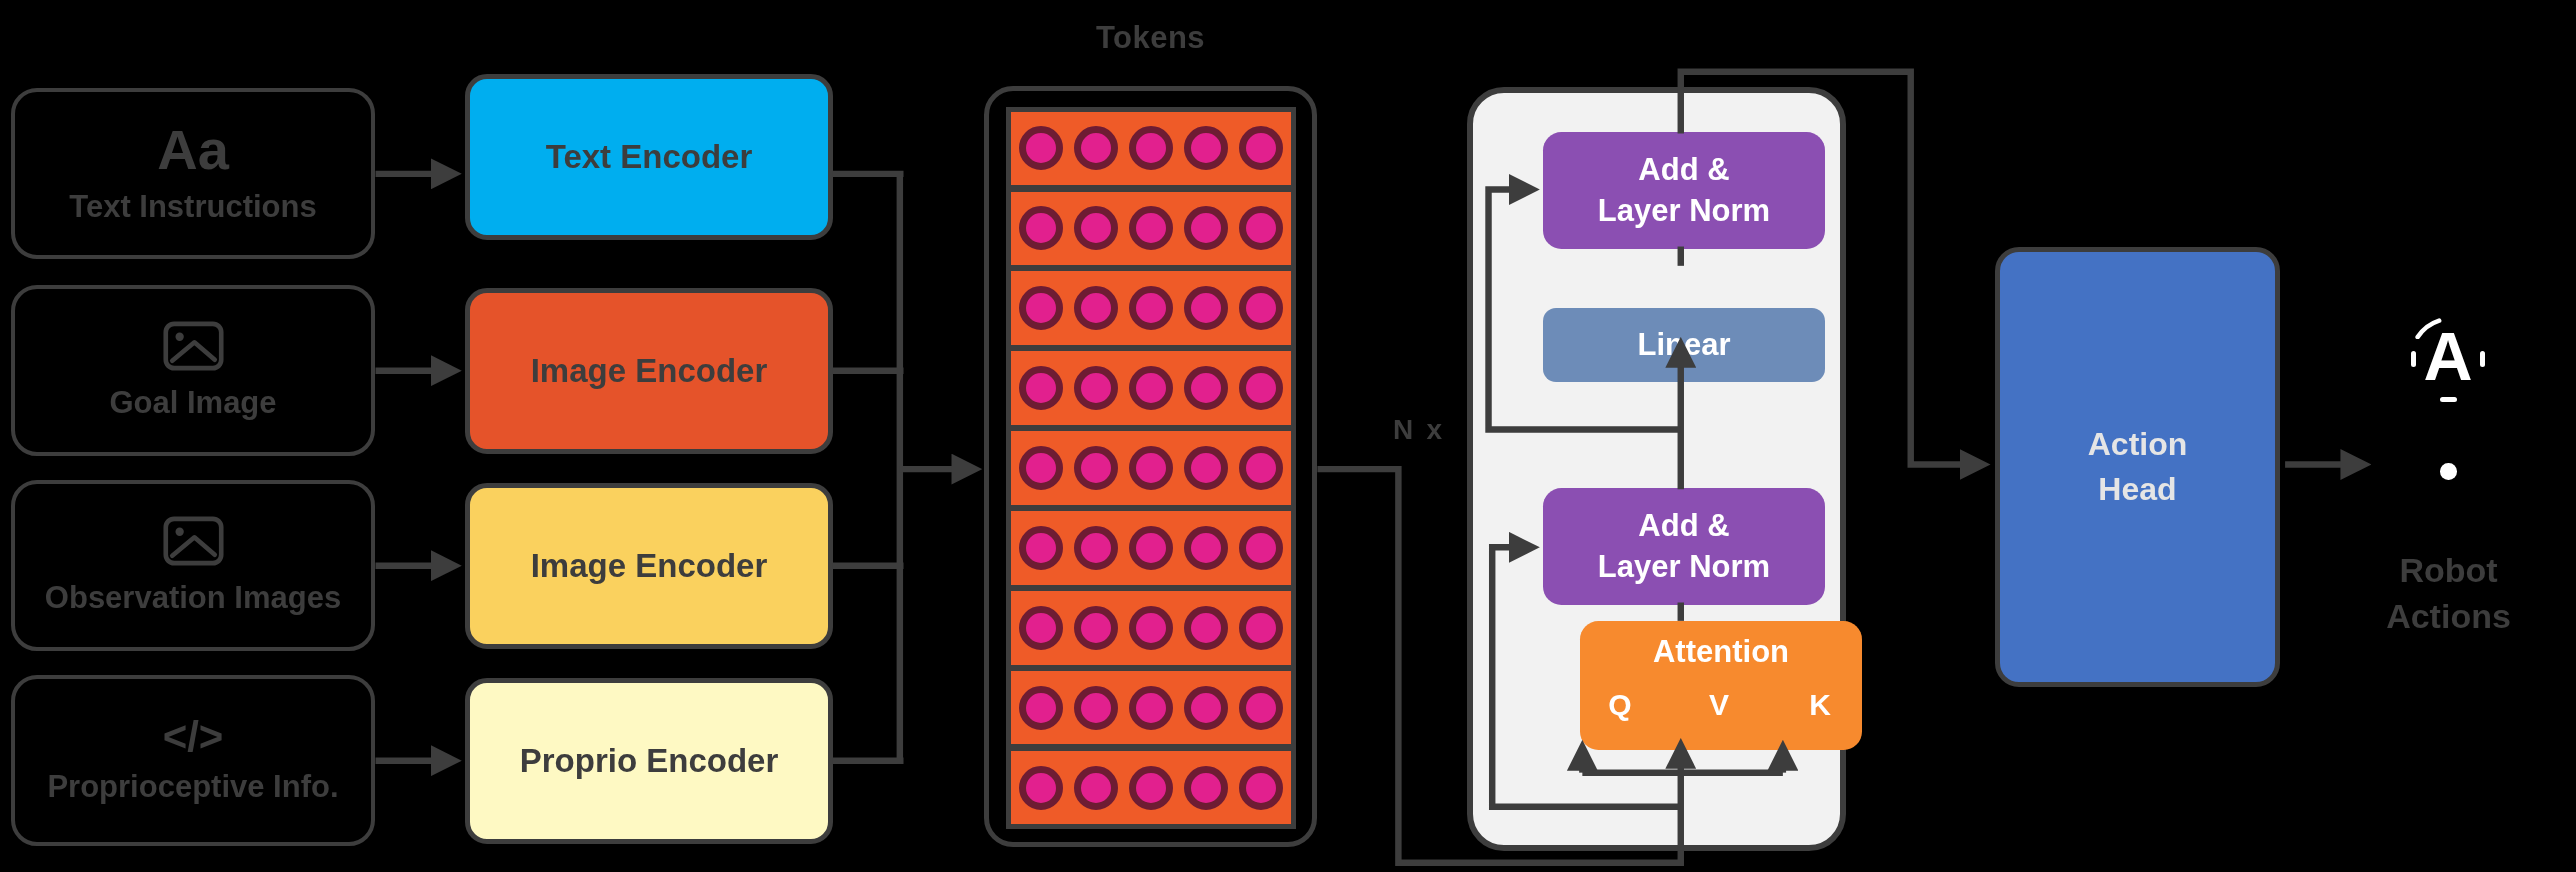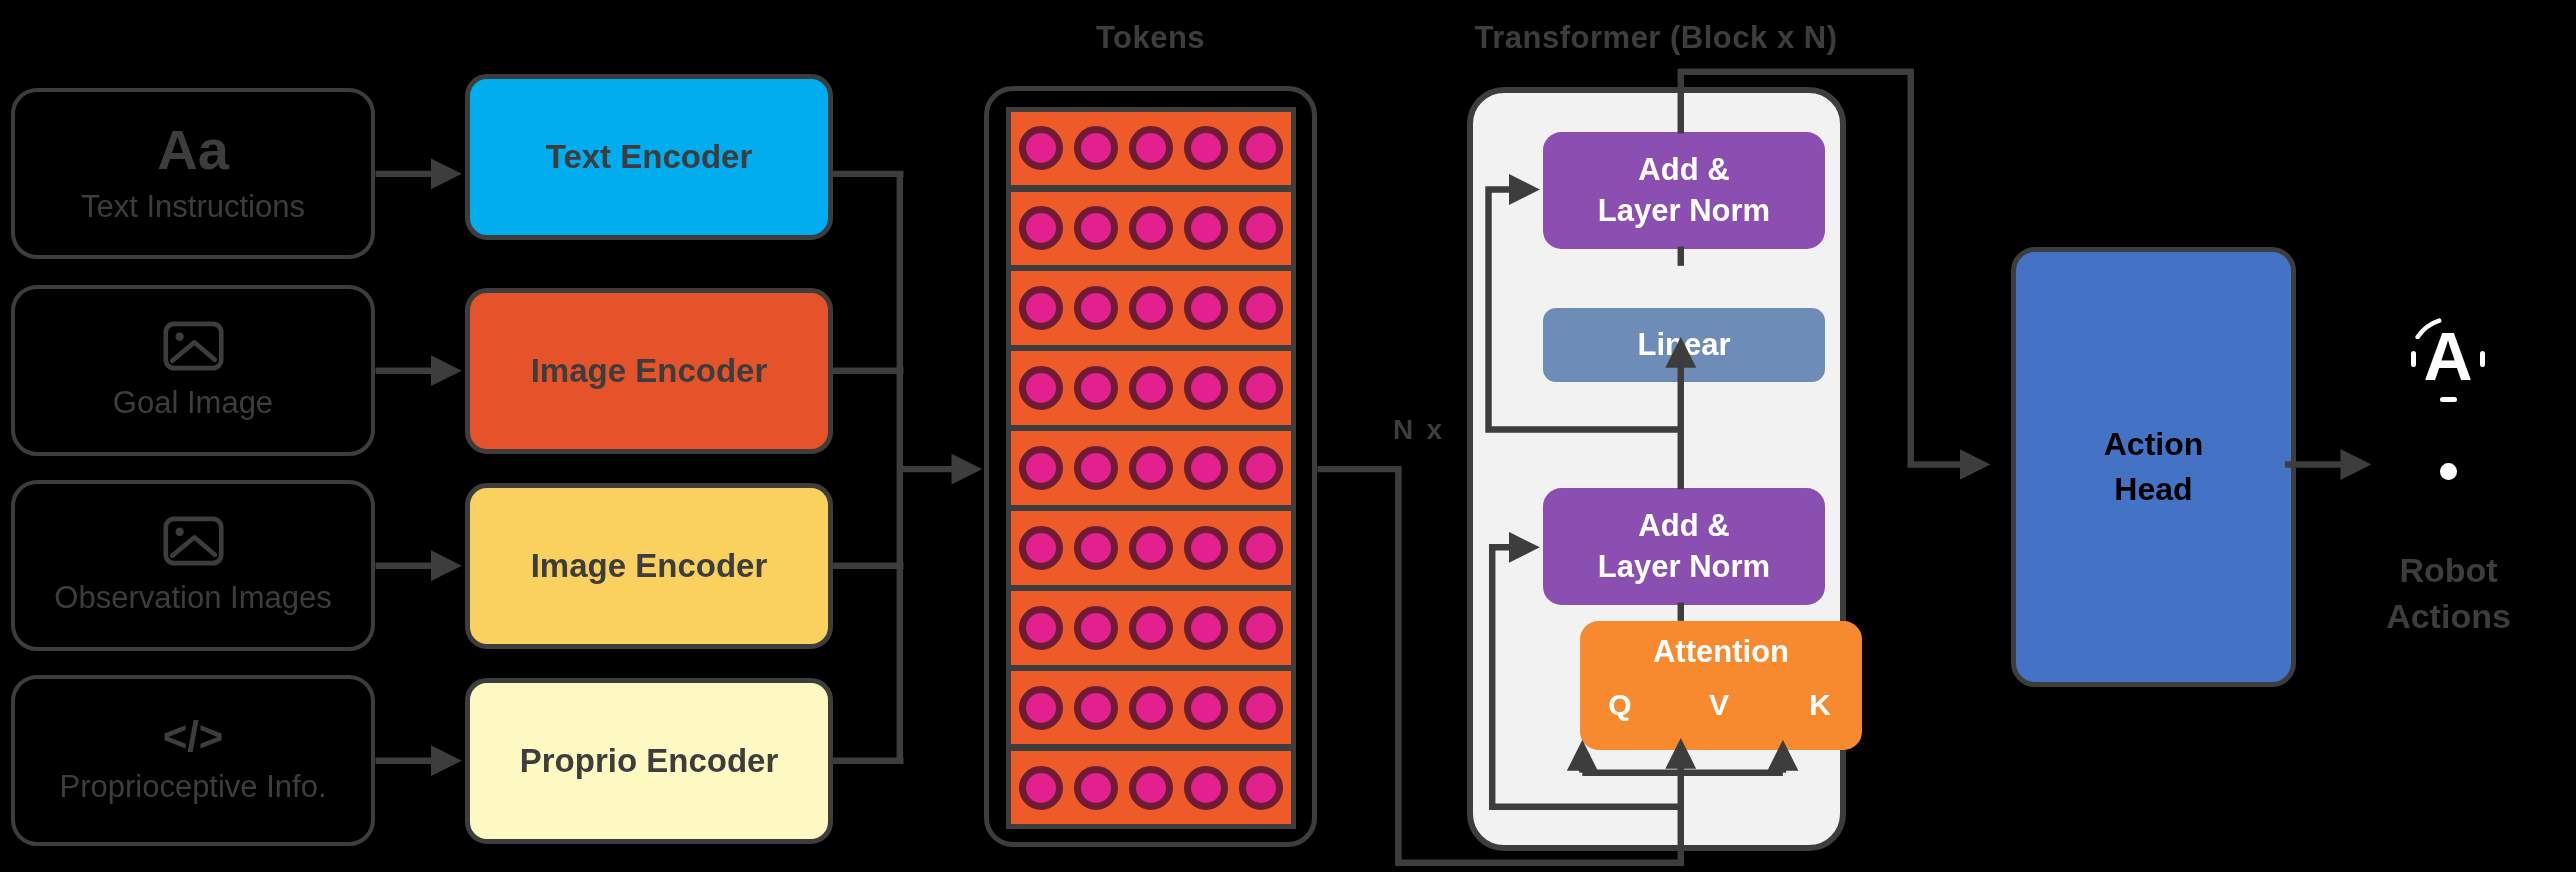--- a/index.html
+++ b/index.html
@@ -17,21 +17,21 @@
   .title-transformer{left:1435px;top:20px;width:442px;}
   .nx-label{left:1373px;top:414px;width:92px;font-size:28px;letter-spacing:2.8px;}
   
   .input-box{
     position:absolute;left:11px;width:364px;height:171px;
     border:4.6px solid #3D3D3D;border-radius:26px;box-sizing:border-box;
     display:flex;flex-direction:column;align-items:center;justify-content:center;
     gap:11px;color:#3D3D3D;background:#000;
   }
   .input-icon-text{font-size:56px;font-weight:700;line-height:1;}
-  .input-label{font-size:31px;font-weight:400;white-space:nowrap;}
+  .input-label{font-size:31px;font-weight:700;white-space:nowrap;}
   
   .encoder{
     position:absolute;left:465px;width:368px;height:166px;
     border:5.5px solid #3D3D3D;border-radius:22px;box-sizing:border-box;
     display:flex;align-items:center;justify-content:center;
     font-size:33px;font-weight:600;color:#3D3D3D;
   }
   
   .tokens-box{
     left:984px;top:86px;width:333px;height:761px;
@@ -58,21 +58,21 @@
   .tf-linear{top:264px;height:74px;border-radius:13px;}
   .tf-addnorm-bottom{top:488px;height:117px;}
   .tf-attention{top:621px;height:118px;justify-content:flex-start;padding-top:11px;margin-left:37px;}
   .qvk{position:absolute;top:64px;font-size:30px;font-weight:600;transform:translateX(-50%);}
   .qvk-q{left:40px;} .qvk-v{left:139px;} .qvk-k{left:240px;}
   
   .action-head{
     left:1995px;top:247px;width:285px;height:440px;
     border:5.5px solid #3D3D3D;border-radius:24px;
     display:flex;align-items:center;justify-content:center;text-align:center;
-    font-size:32px;font-weight:600;color:#000000;line-height:1.4;white-space:pre-line;margin-left:16px;
+    font-size:32px;font-weight:600;color:#e5e5e5;line-height:1.4;white-space:pre-line;
   }
   
   .robot-letter{
     left:2448px;top:322px;transform:translateX(-50%);
     color:#fff;font-size:68px;font-weight:800;line-height:1;
   }
   .robot-dot{left:2440px;top:463px;width:16.6px;height:16.6px;border-radius:50%;background:#fff;}
   .robot-dash{left:2440px;top:397px;width:16.6px;height:4.6px;background:#fff;border-radius:2.8px;}
   .robot-tick{width:4.6px;height:15.6px;background:#fff;border-radius:2.8px;}
   .robot-tick-left{left:2411px;top:351px;}
@@ -82,21 +82,20 @@
     font-size:34px;font-weight:600;line-height:1.35;white-space:pre-line;
   }
   .connector-layer{position:absolute;left:0;top:0;z-index:20;pointer-events:none;}
 </style>
 </head>
 <body>
 
 <div class="canvas">
 
   <div class="diagram-title title-tokens">Tokens</div>
-  <div class="diagram-title title-transformer">Transformer (Block x N)</div>
   <div class="diagram-title nx-label">N x</div>
 
   <div class="input-box" style="top:88px;">
     <span class="input-icon-text">Aa</span>
     <span class="input-label">Text Instructions</span>
   </div>
   <div class="input-box" style="top:285px;">
     <span>
       <svg width="61" height="50" viewBox="0 0 66 54">
         <rect x="3" y="3" width="60" height="48" rx="9" fill="none" stroke="#3D3D3D" stroke-width="5"></rect>

